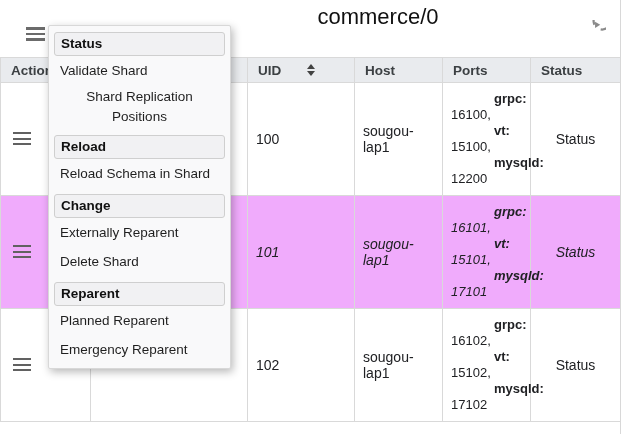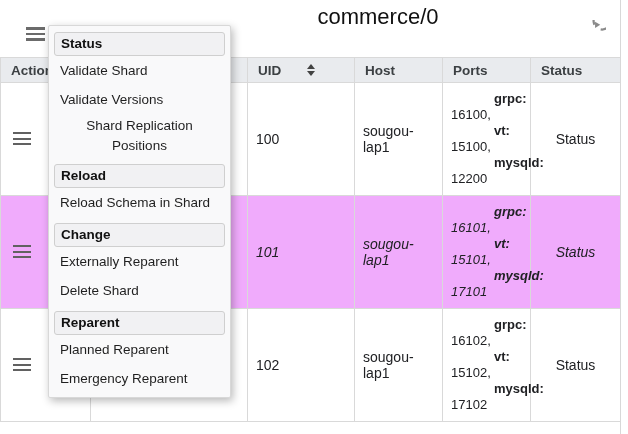--- a/index.html
+++ b/index.html
@@ -154,21 +154,20 @@
         <span class="b">mysqld:</span> <span>17102</span>
       </td>
       <td class="cell-status">Status</td>
     </tr>
   </tbody>
     </table>
 
   <div class="menu-panel">
     <div class="menu-header first">Status</div>
     <div class="menu-item">Validate Shard</div>
-    <div class="menu-item">Validate Versions</div>
     <div class="menu-item wrap">Shard Replication Positions</div>
 
     <div class="menu-header">Reload</div>
     <div class="menu-item">Reload Schema in Shard</div>
 
     <div class="menu-header">Change</div>
     <div class="menu-item">Externally Reparent</div>
     <div class="menu-item">Delete Shard</div>
 
     <div class="menu-header">Reparent</div>

